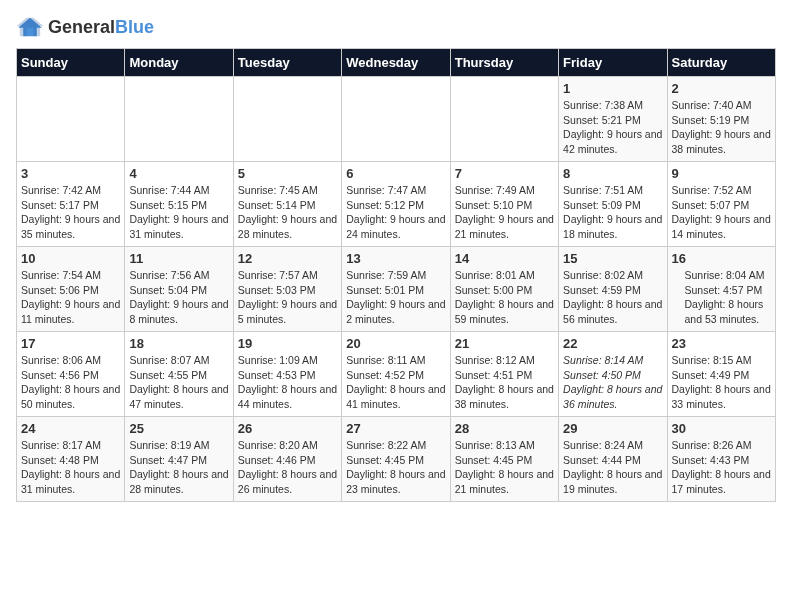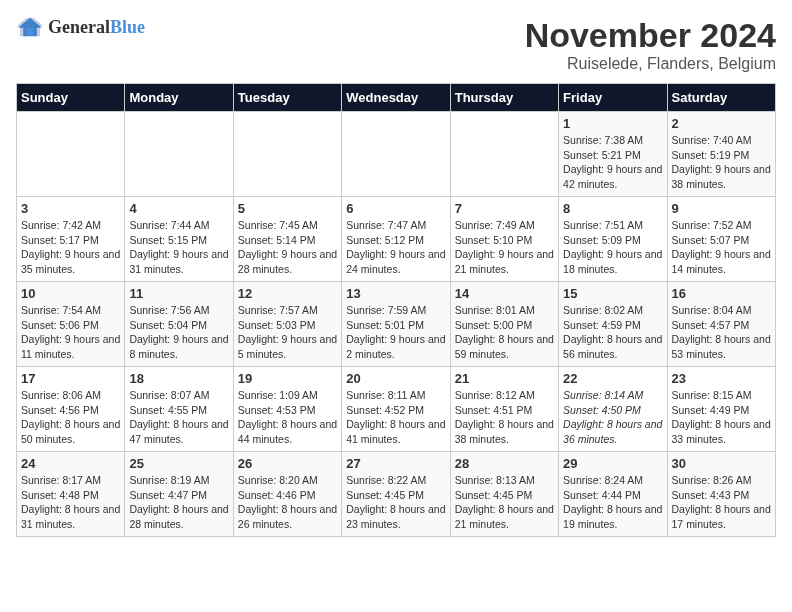--- a/index.html
+++ b/index.html
@@ -13,21 +13,20 @@
     .header-area {
       display: flex;
       justify-content: space-between;
       align-items: flex-start;
       margin-bottom: 10px;
     }
     .logo {
       display: flex;
       align-items: flex-end;
       gap: 4px;
-      font-family: Liberation Serif, serif;
     }
     .logo-text-general {
       font-size: 18px;
       font-weight: bold;
       color: #333;
     }
     .logo-text-blue {
       font-size: 18px;
       font-weight: bold;
       color: #4a90d9;
@@ -96,24 +95,20 @@
     <svg class="logo-icon" viewBox="0 0 32 26" xmlns="http://www.w3.org/2000/svg">
       <polygon points="16,2 30,14 24,14 24,24 8,24 8,14 2,14" fill="#4a90d9"></polygon>
       <polygon points="20,2 32,12 28,12 28,24 20,24 20,14 12,14 12,24 4,24 4,12 0,12 12,2" fill="#2a5fa8" opacity="0.3"></polygon>
     </svg>
     <div>
       <div>
         <span class="logo-text-general">General</span><span class="logo-text-blue">Blue</span>
       </div>
     </div>
   </div>
-  <div class="title-area">
-    <div class="main-title">November 2024</div>
-    <div class="subtitle">Ruiselede, Flanders, Belgium</div>
-  </div>
 </div>
 
 <table>
   <thead>
     <tr>
     <th>Sunday</th>
         <th>Monday</th>
         <th>Tuesday</th>
         <th>Wednesday</th>
         <th>Thursday</th>
@@ -217,21 +212,21 @@
 Daylight: 8 hours and 59 minutes.</div>
         </td>
         <td>
           <div class="day-number">15</div>
           <div class="day-info" style="white-space: pre-line;">Sunrise: 8:02 AM
 Sunset: 4:59 PM
 Daylight: 8 hours and 56 minutes.</div>
         </td>
         <td>
           <div class="day-number">16</div>
-          <div class="day-info" style="white-space: pre-line;">Sunrise: 8:04 AM
+          <div class="day-info" style="white-space: pre-line; margin-left: 13px;">Sunrise: 8:04 AM
 Sunset: 4:57 PM
 Daylight: 8 hours and 53 minutes.</div>
         </td>
       </tr>
       <tr>
         <td>
           <div class="day-number">17</div>
           <div class="day-info" style="white-space: pre-line;">Sunrise: 8:06 AM
 Sunset: 4:56 PM
 Daylight: 8 hours and 50 minutes.</div>

